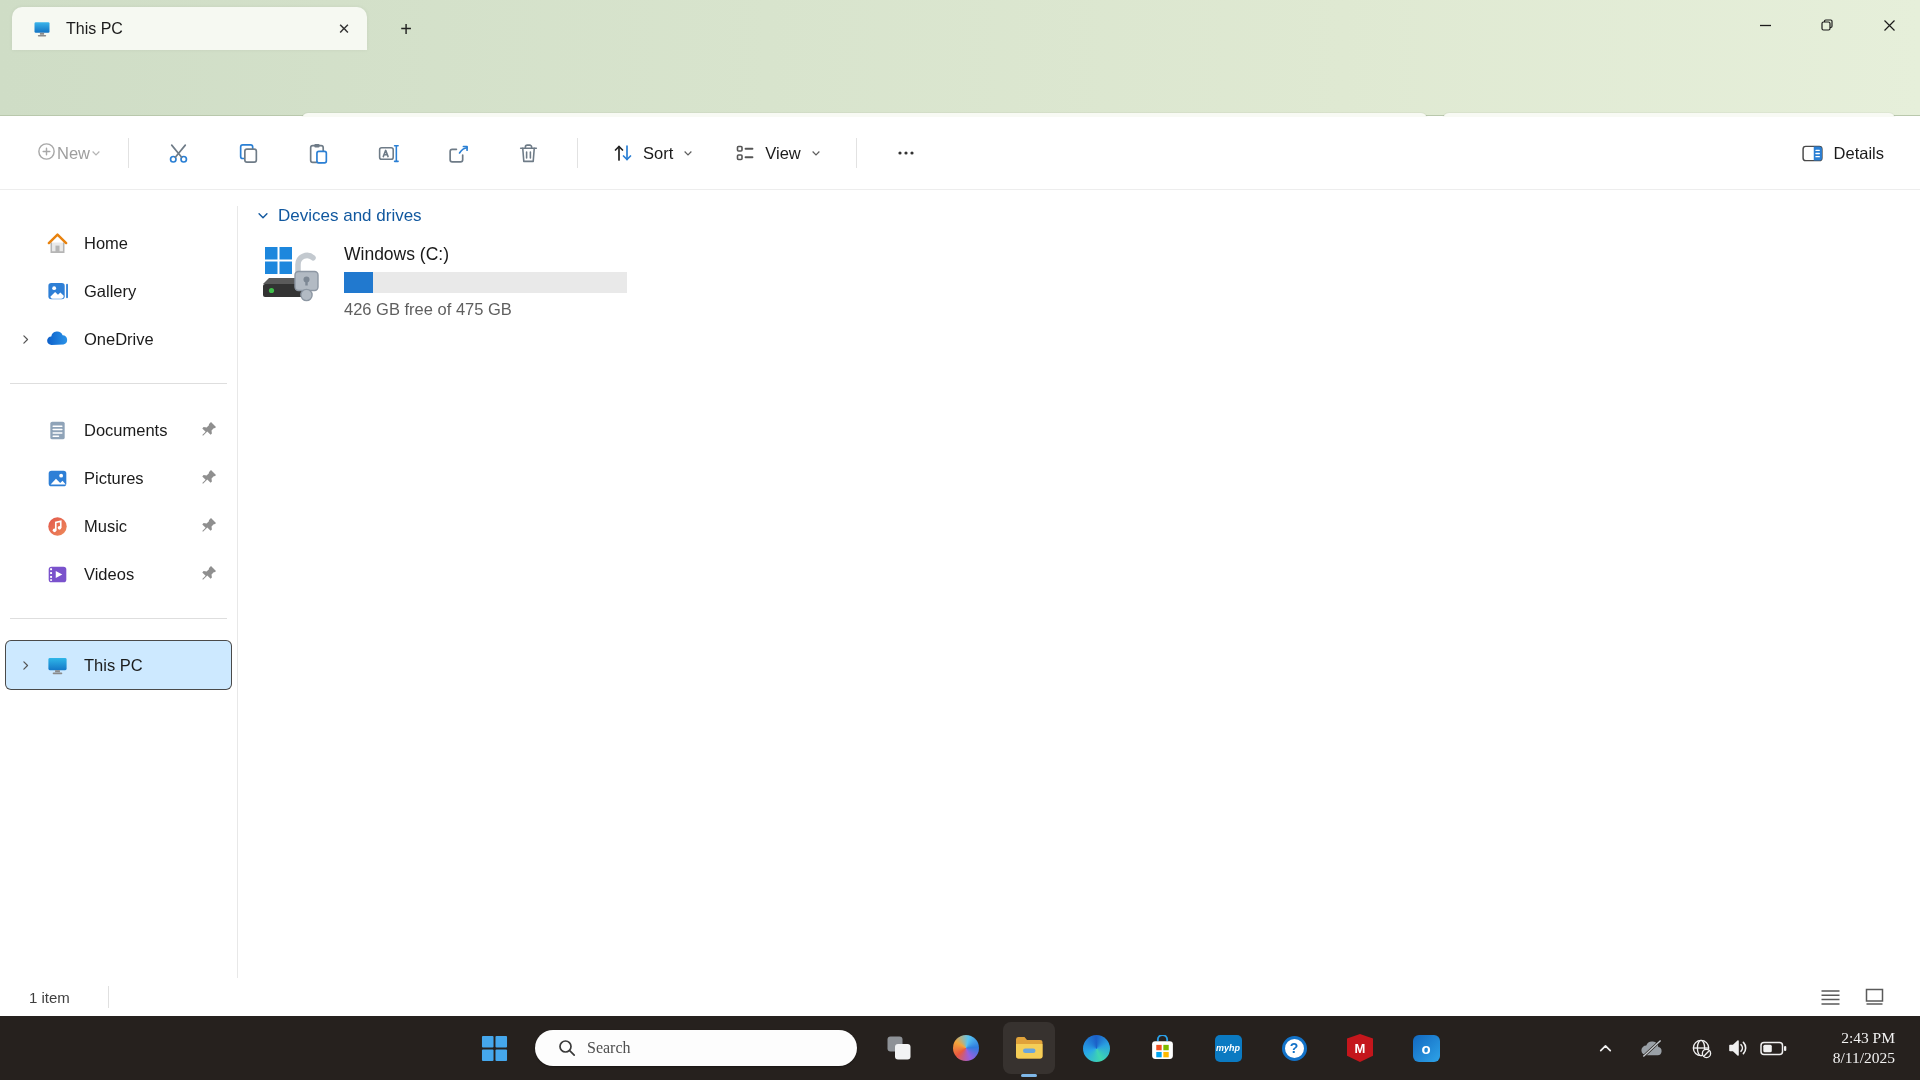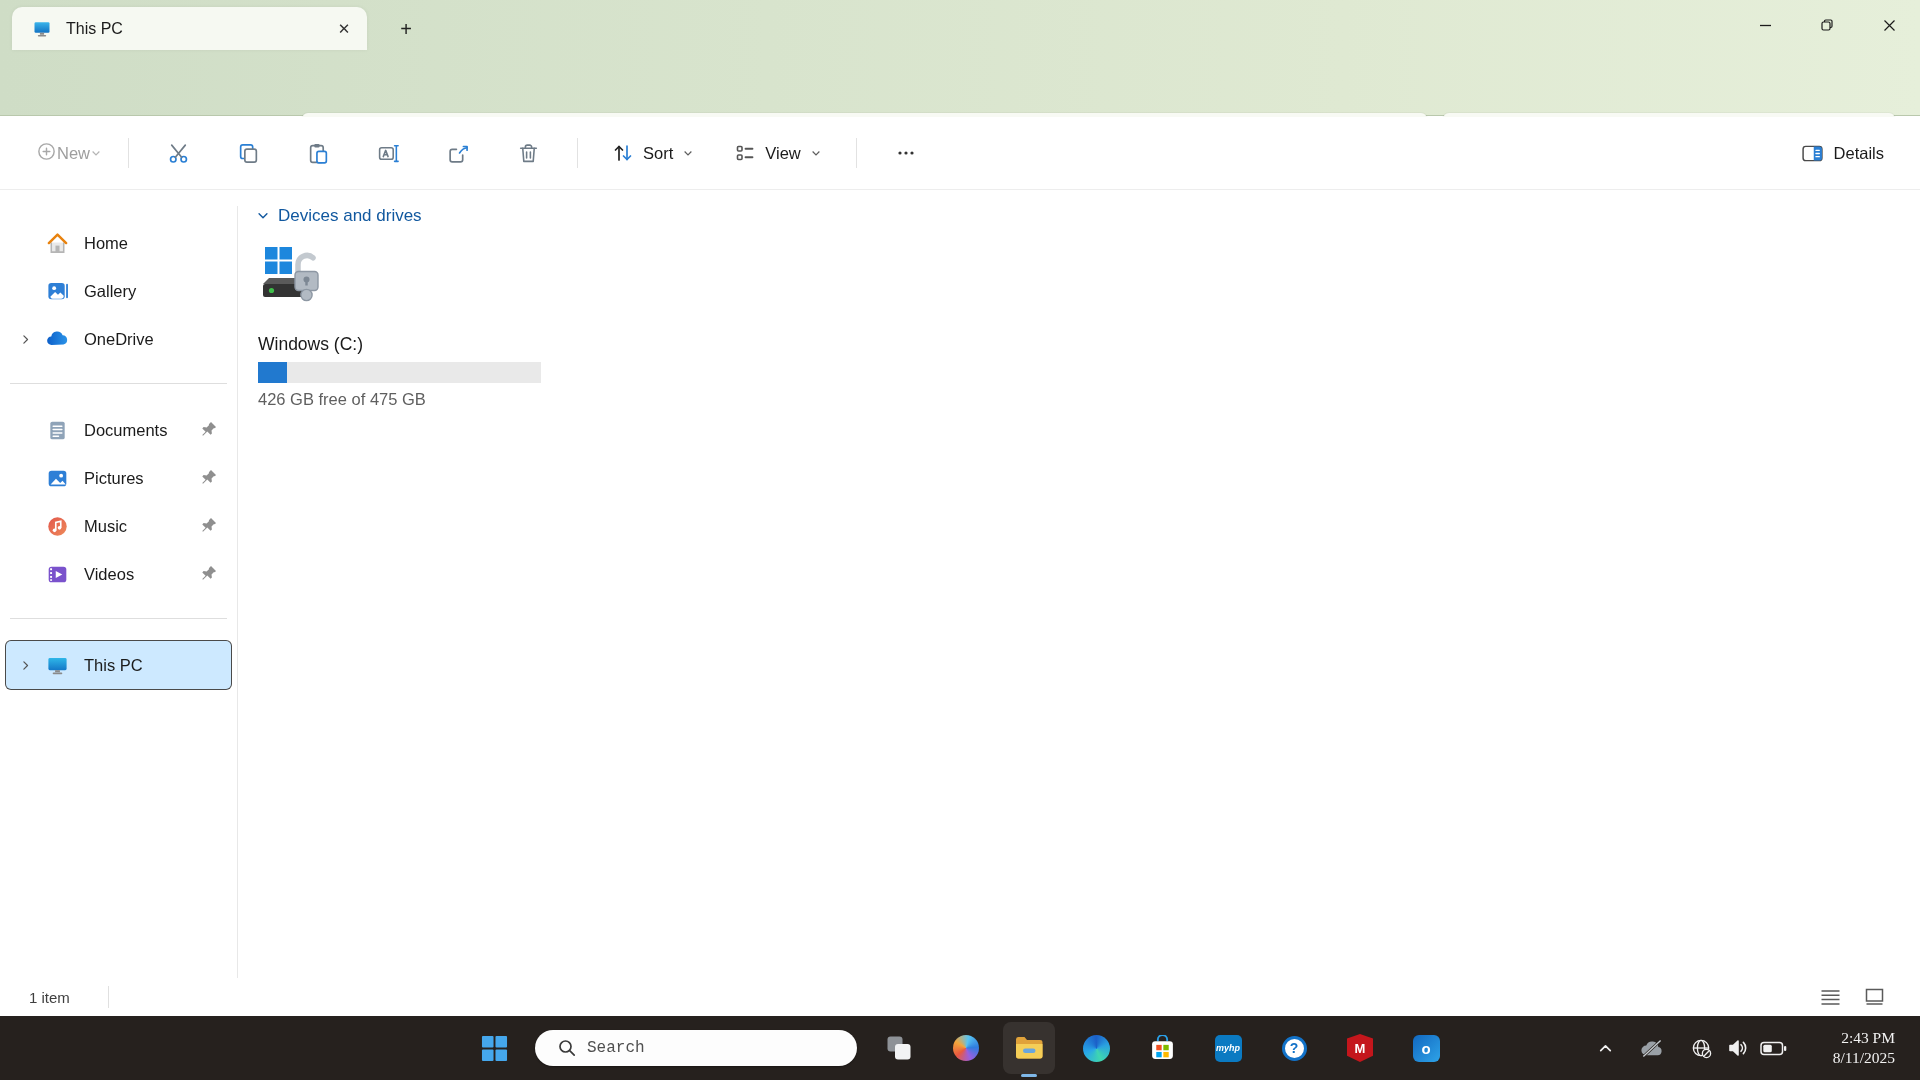--- a/index.html
+++ b/index.html
@@ -59,21 +59,21 @@
   .sb-chevcell { width:38px; display:grid; place-items:center; color:#555; }
   .sb-icon { width:26px; height:24px; display:grid; place-items:center; }
   .sb-label { margin-left:14px; font-size:16.5px; color:#1b1b1b; flex:1; }
   .sb-pin { position:absolute; right:14px; top:15px; }
   .sb-row.selected { background:#cde9ff; box-shadow:0 0 0 1px #4a4a4a; }
   .sb-sep { height:1px; background:#dedede; margin:20px 10px 22px 10px; }
 
   .content { position:absolute; left:239px; top:0; right:0; height:100%; }
   .group-header { position:absolute; left:17px; top:16px; display:flex; align-items:center; gap:8px;
     font-size:17px; color:#11589f; background:transparent; border:none; }
-  .drive-tile { position:absolute; left:19px; top:52px; width:380px; display:flex; gap:22px; border-radius:4px;flex-direction:column; }
+  .drive-tile { position:absolute; left:19px; top:52px; width:380px; display:flex; gap:22px; border-radius:4px; }
   .drive-info { padding-top:2px; }
   .drive-name { font-size:17.5px; color:#191919; }
   .drive-bar { width:283px; height:21px; background:#e9e9e9; margin-top:7px; }
   .drive-fill { height:100%; background:#2179cf; }
   .drive-free { font-size:16.5px; color:#5f5f5f; margin-top:7px; }
 
   
   .statusbar { position:absolute; left:0; bottom:64px; width:100%; height:38px; background:#fff;
     display:flex; align-items:center; padding:0 29px; }
   .status-count { font-size:15px; color:#3f3f3f; }
@@ -81,21 +81,21 @@
   .status-views { margin-left:auto; display:flex; gap:14px; margin-right:2px; }
   .sv-btn { width:30px; height:28px; border:none; background:transparent; border-radius:4px; display:grid; place-items:center; }
 
   
   .taskbar { position:absolute; left:0; bottom:0; width:100%; height:64px; background:#26211e; }
   .tk { position:absolute; top:17px; width:30px; height:30px; border:none; background:transparent;
     display:grid; place-items:center; }
   .tk-search { position:absolute; left:535px; top:14px; width:322px; height:36px; background:#fdfdfd;
     border-radius:18px; box-shadow:0 1px 2px rgba(0,0,0,.35); }
   .tk-search input { position:absolute; left:0; top:0; width:100%; height:100%; background:transparent; border:none;
-    outline:none; font-size:16px; color:#333; padding-left:52px; font-family:Liberation Mono, monospace; }
+    outline:none; font-size:16px; color:#333; padding-left:52px; font-family:Liberation Serif, serif; }
   .tk-search input::placeholder { color:#4f4f4f; }
   .tk-glass { position:absolute; left:22px; top:8px; }
   .tk-active { position:absolute; left:1003px; top:6px; width:52px; height:52px; background:rgba(255,255,255,.08);
     border-radius:8px; border:none; display:grid; place-items:center; }
   .tk-indicator { position:absolute; left:1021px; bottom:3px; width:16px; height:3px; border-radius:2px; background:#7fb8e8; }
   .copilot { width:26px; height:26px; border-radius:50%;
     background:conic-gradient(from 230deg,#e9593f,#f2a63c,#58c4f2,#2f7de0,#9a5fe0,#e9593f); }
   .edge { width:27px; height:27px; border-radius:50%;
     background:conic-gradient(from 160deg,#3fd6b0,#28a7e8 25%,#1b5fc8 55%,#2aa1e0 75%,#3fd6b0); }
   .myhp { width:27px; height:27px; border-radius:5px; background:#0b7ac2; display:grid; place-items:center;

